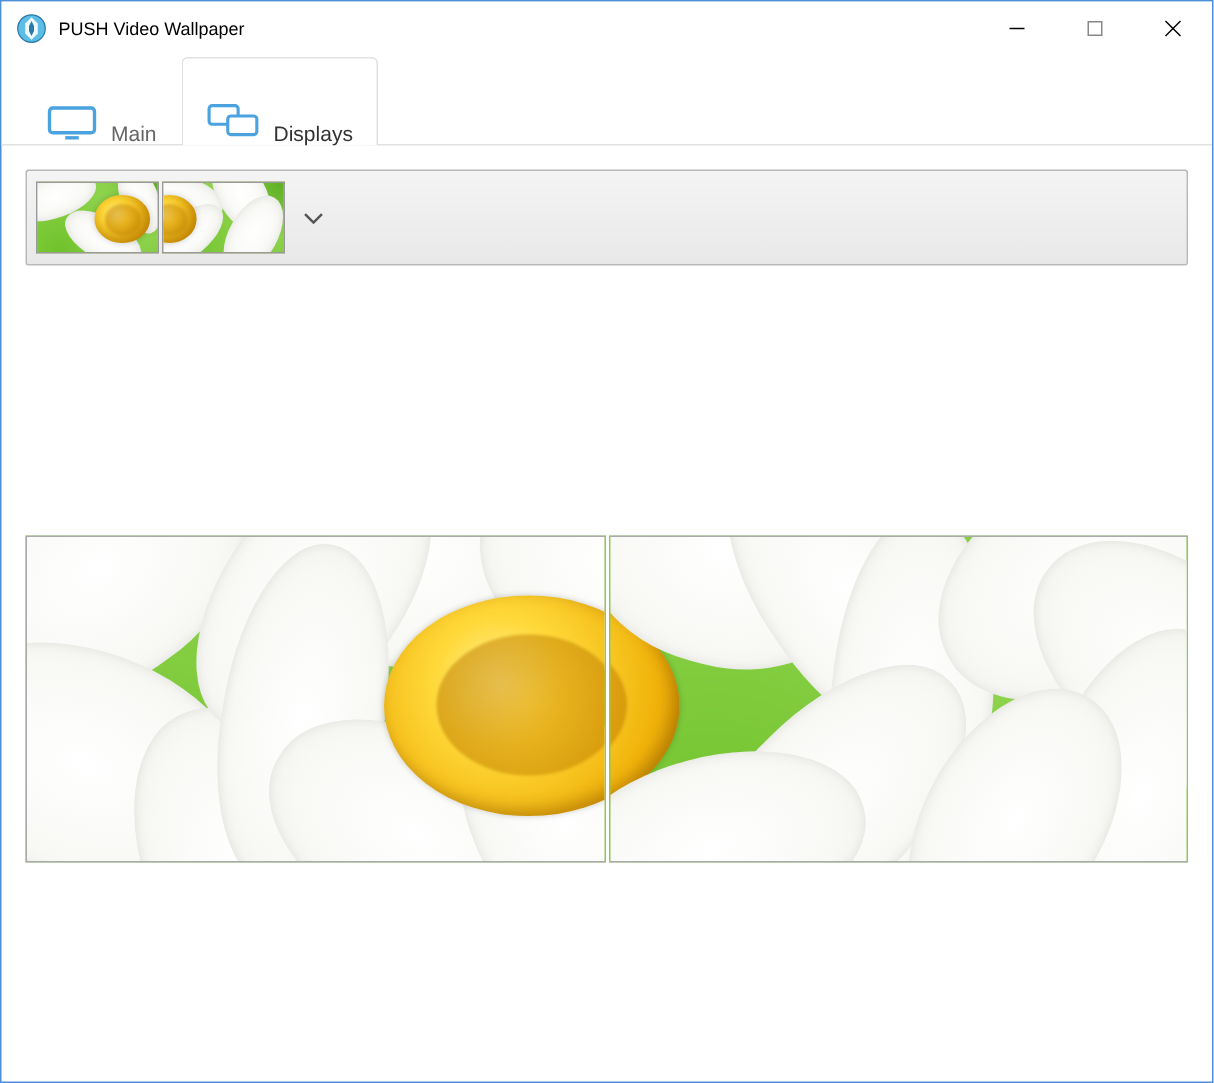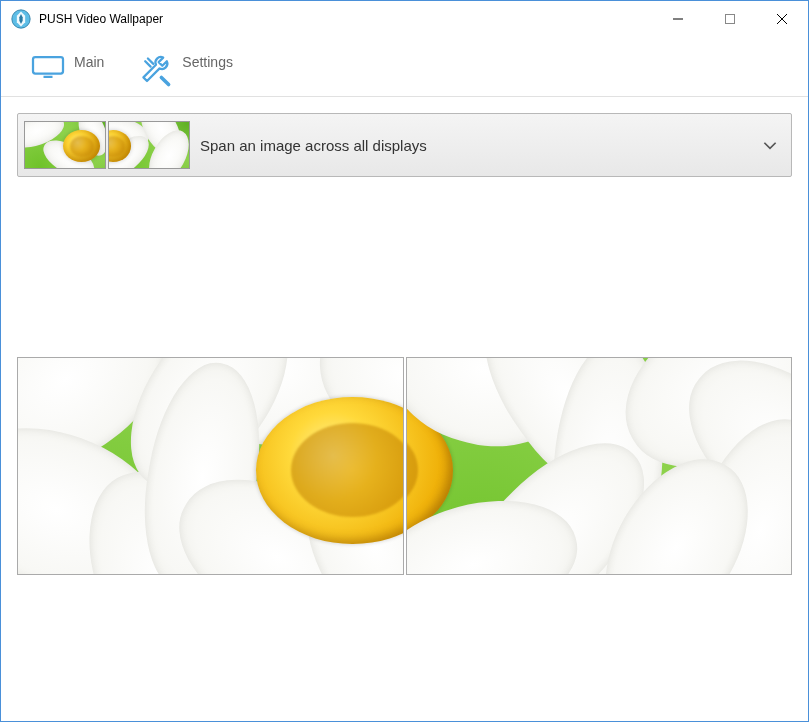--- a/index.html
+++ b/index.html
@@ -42,29 +42,29 @@
 }
 .tabs {
   display: flex;
   height: 60px;
   background: #fff;
   padding-left: 12px;
   border-bottom: 1px solid #e1e1e1;
 }
 .tab {
   display: flex;
-  align-items: flex-start;
+  align-items: flex-end;
   gap: 8px;
   padding: 0 16px;
   cursor: pointer;
   color: #666;
   border: 1px solid transparent;
   border-bottom: none;
   position: relative;
-  top: 16px;
+  top: 1px;
 }
 .tab.active {
   border-color: #e1e1e1;
   border-radius: 4px 4px 0 0;
   background: #fff;
   color: #333;
 }
 .tab .tab-icon { width: 36px; height: 28px; flex-shrink: 0; }
 .content {
   padding: 16px;
@@ -176,29 +176,28 @@
 <div class="tabs">
   <div class="tab">
     <span class="tab-icon">
       <svg viewBox="0 0 48 36">
           <rect x="4" y="4" width="40" height="22" rx="3" fill="none" stroke="#4aa3df" stroke-width="3"></rect>
           <rect x="18" y="29" width="12" height="3" fill="#4aa3df"></rect>
         </svg>
     </span>
     <span>Main</span>
   </div>
-  <div class="tab">
+  <div class="tab active">
     <span class="tab-icon">
-      <svg viewBox="0 0 40 40">
-        <path d="M28 4 a6 6 0 0 0 -8 8 L6 26 l4 4 L24 16 a6 6 0 0 0 8 -8 l-5 5 -4 -4 z" fill="none" stroke="#4aa3df" stroke-width="2.5" stroke-linejoin="round"></path>
-        <path d="M8 8 l6 6 M11 5 l6 6" stroke="#4aa3df" stroke-width="2.5" stroke-linecap="round"></path>
-        <path d="M26 26 l8 8" stroke="#4aa3df" stroke-width="4" stroke-linecap="round"></path>
+      <svg viewBox="0 0 52 36">
+        <rect x="2" y="2" width="28" height="18" rx="3" fill="none" stroke="#4aa3df" stroke-width="3"></rect>
+        <rect x="20" y="12" width="28" height="18" rx="3" fill="#fff" stroke="#4aa3df" stroke-width="3"></rect>
       </svg>
     </span>
-    <span>Settings</span>
+    <span>Displays</span>
   </div>
 </div>
 
 <div class="content">
 
   <div class="option-bar">
     <div class="option-thumbs">
       <div class="thumb">
         <div class="daisy-bg"></div>
         <div class="petal" style="left:-20%; top:-10%; width:70%; height:60%; transform:rotate(-20deg);"></div>
@@ -208,21 +207,20 @@
       </div>
       <div class="thumb">
         <div class="daisy-bg"></div>
         <div class="petal" style="left:-30%; top:-10%; width:80%; height:70%; transform:rotate(10deg);"></div>
         <div class="petal" style="left:30%; top:-20%; width:70%; height:70%; transform:rotate(60deg);"></div>
         <div class="petal" style="left:40%; top:40%; width:70%; height:70%; transform:rotate(120deg);"></div>
         <div class="petal" style="left:-15%; top:45%; width:70%; height:60%; transform:rotate(-40deg);"></div>
         <div class="center-disc" style="left:-18%; top:18%; width:46%; height:70%;"></div>
       </div>
     </div>
-    <span class="option-label">Span an image across all displays</span>
     <span class="chevron">
       <svg viewBox="0 0 16 16">
           <path d="M3 6 l5 5 l5 -5" fill="none" stroke="#555" stroke-width="1.5"></path>
         </svg>
     </span>
   </div>
 
   <div class="preview-area">
 
     <div class="preview-pane">

